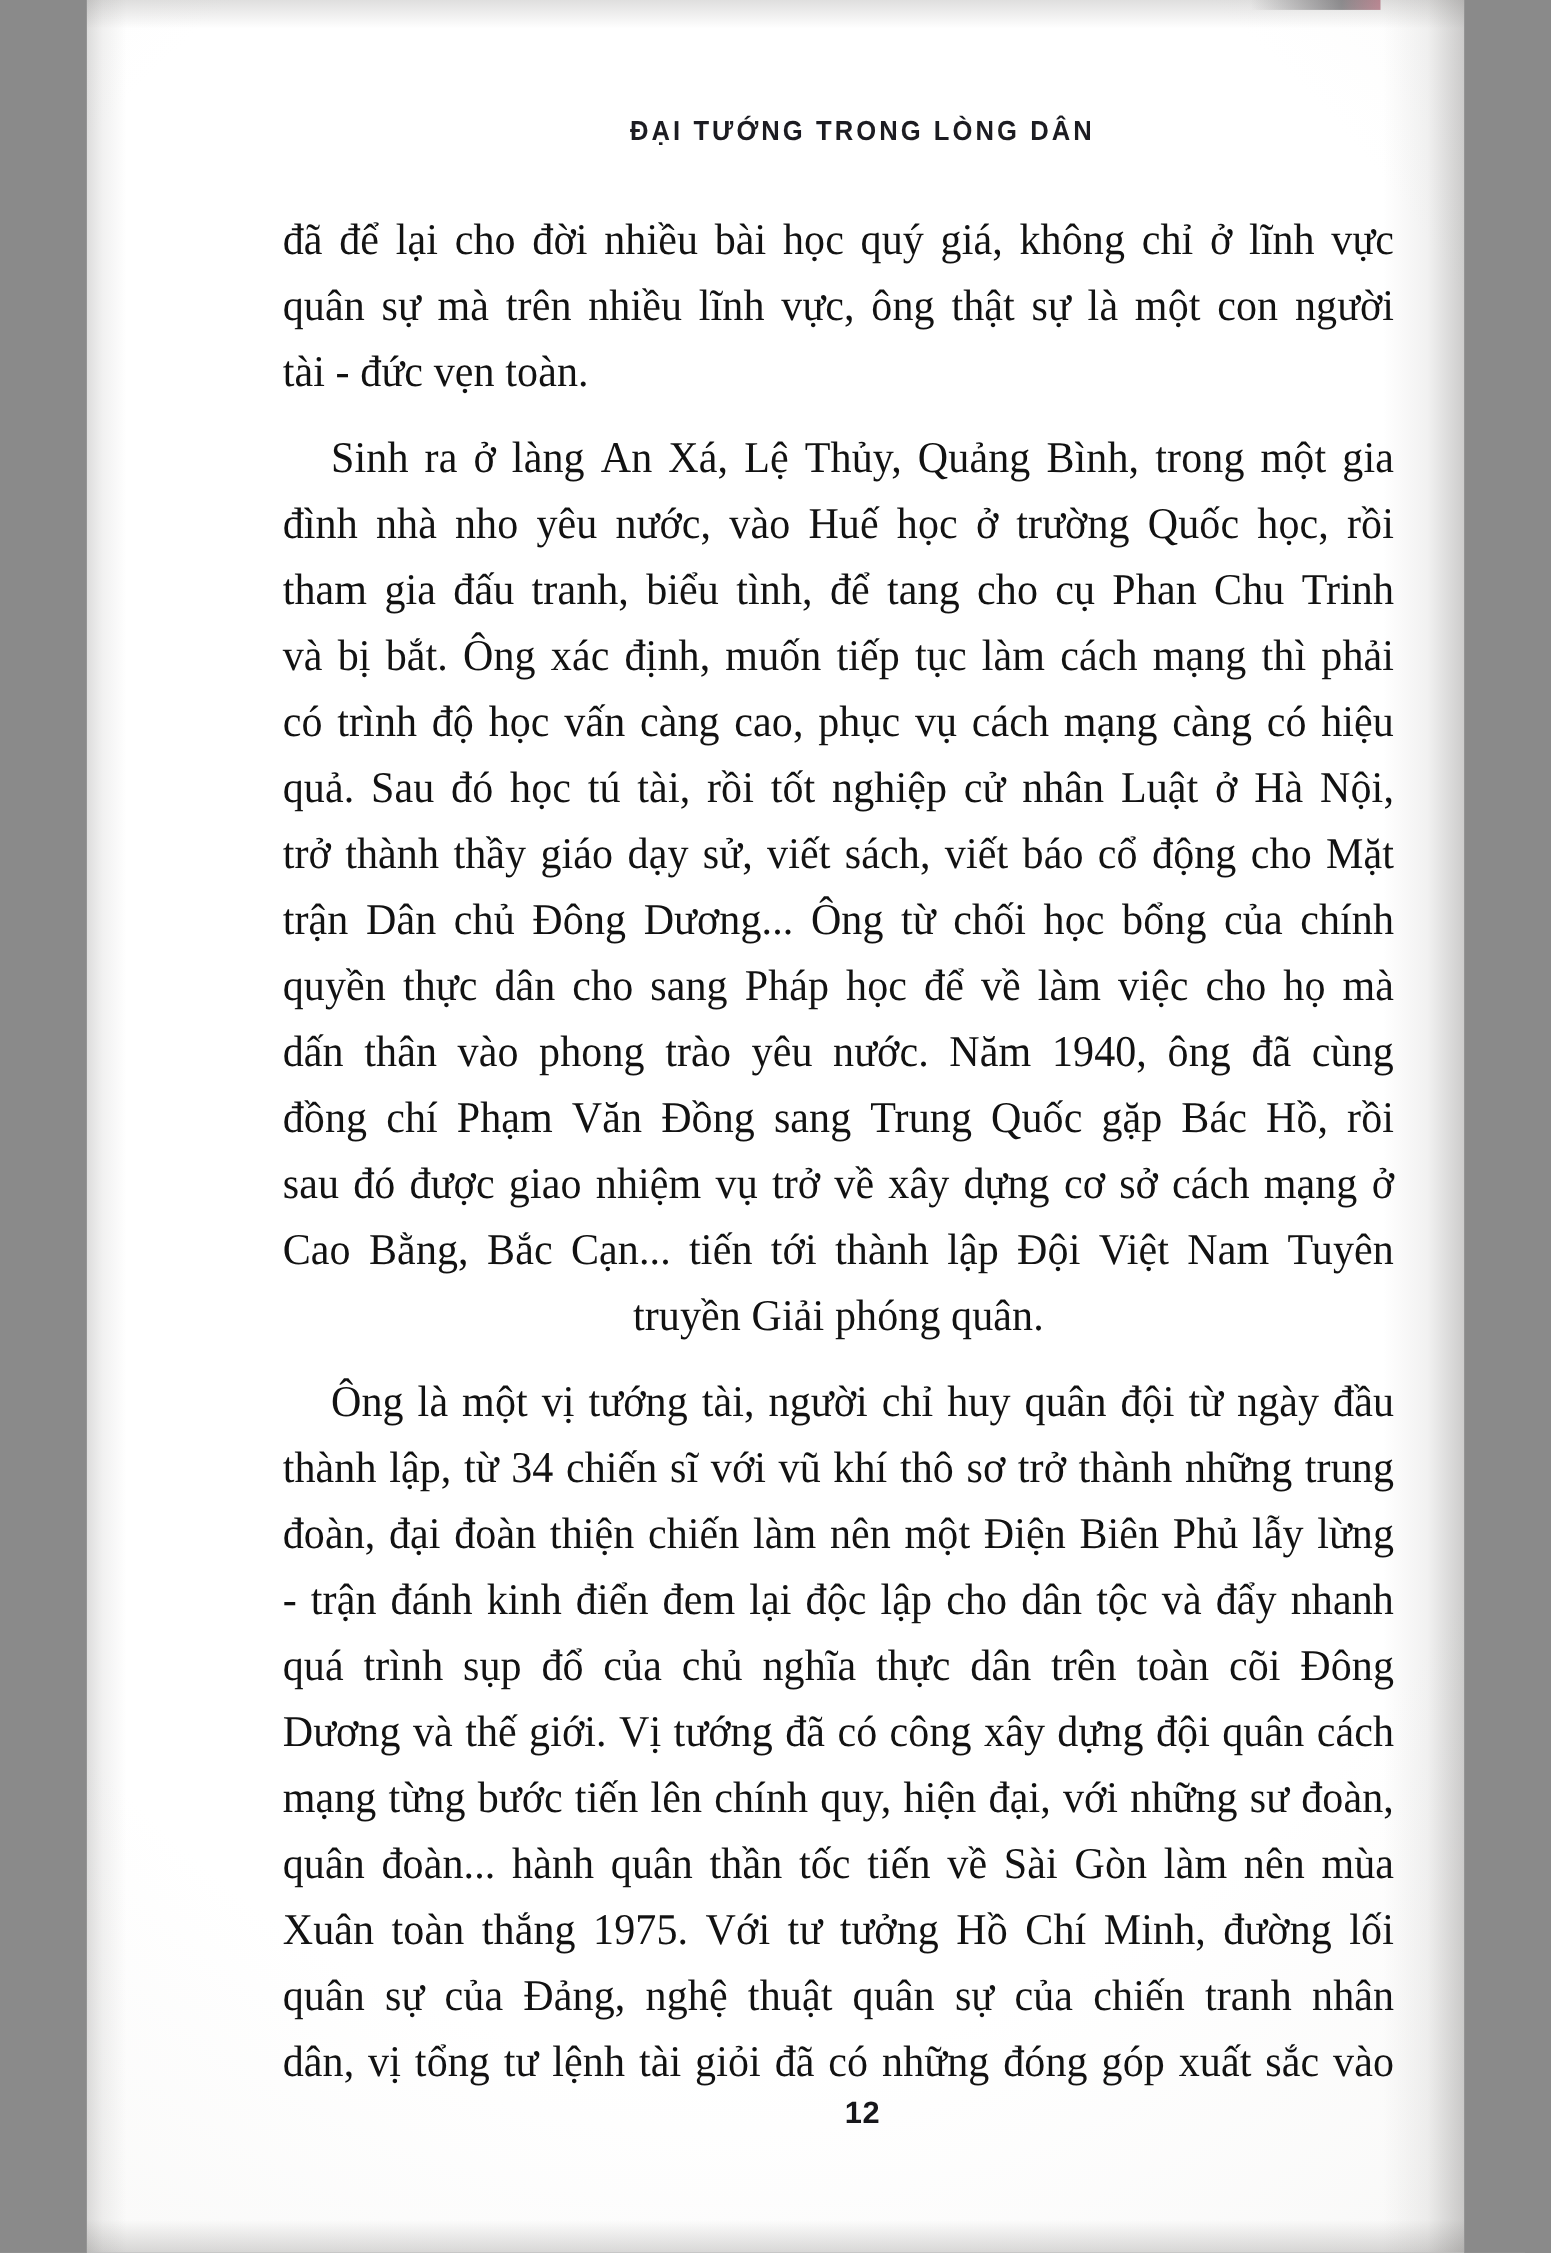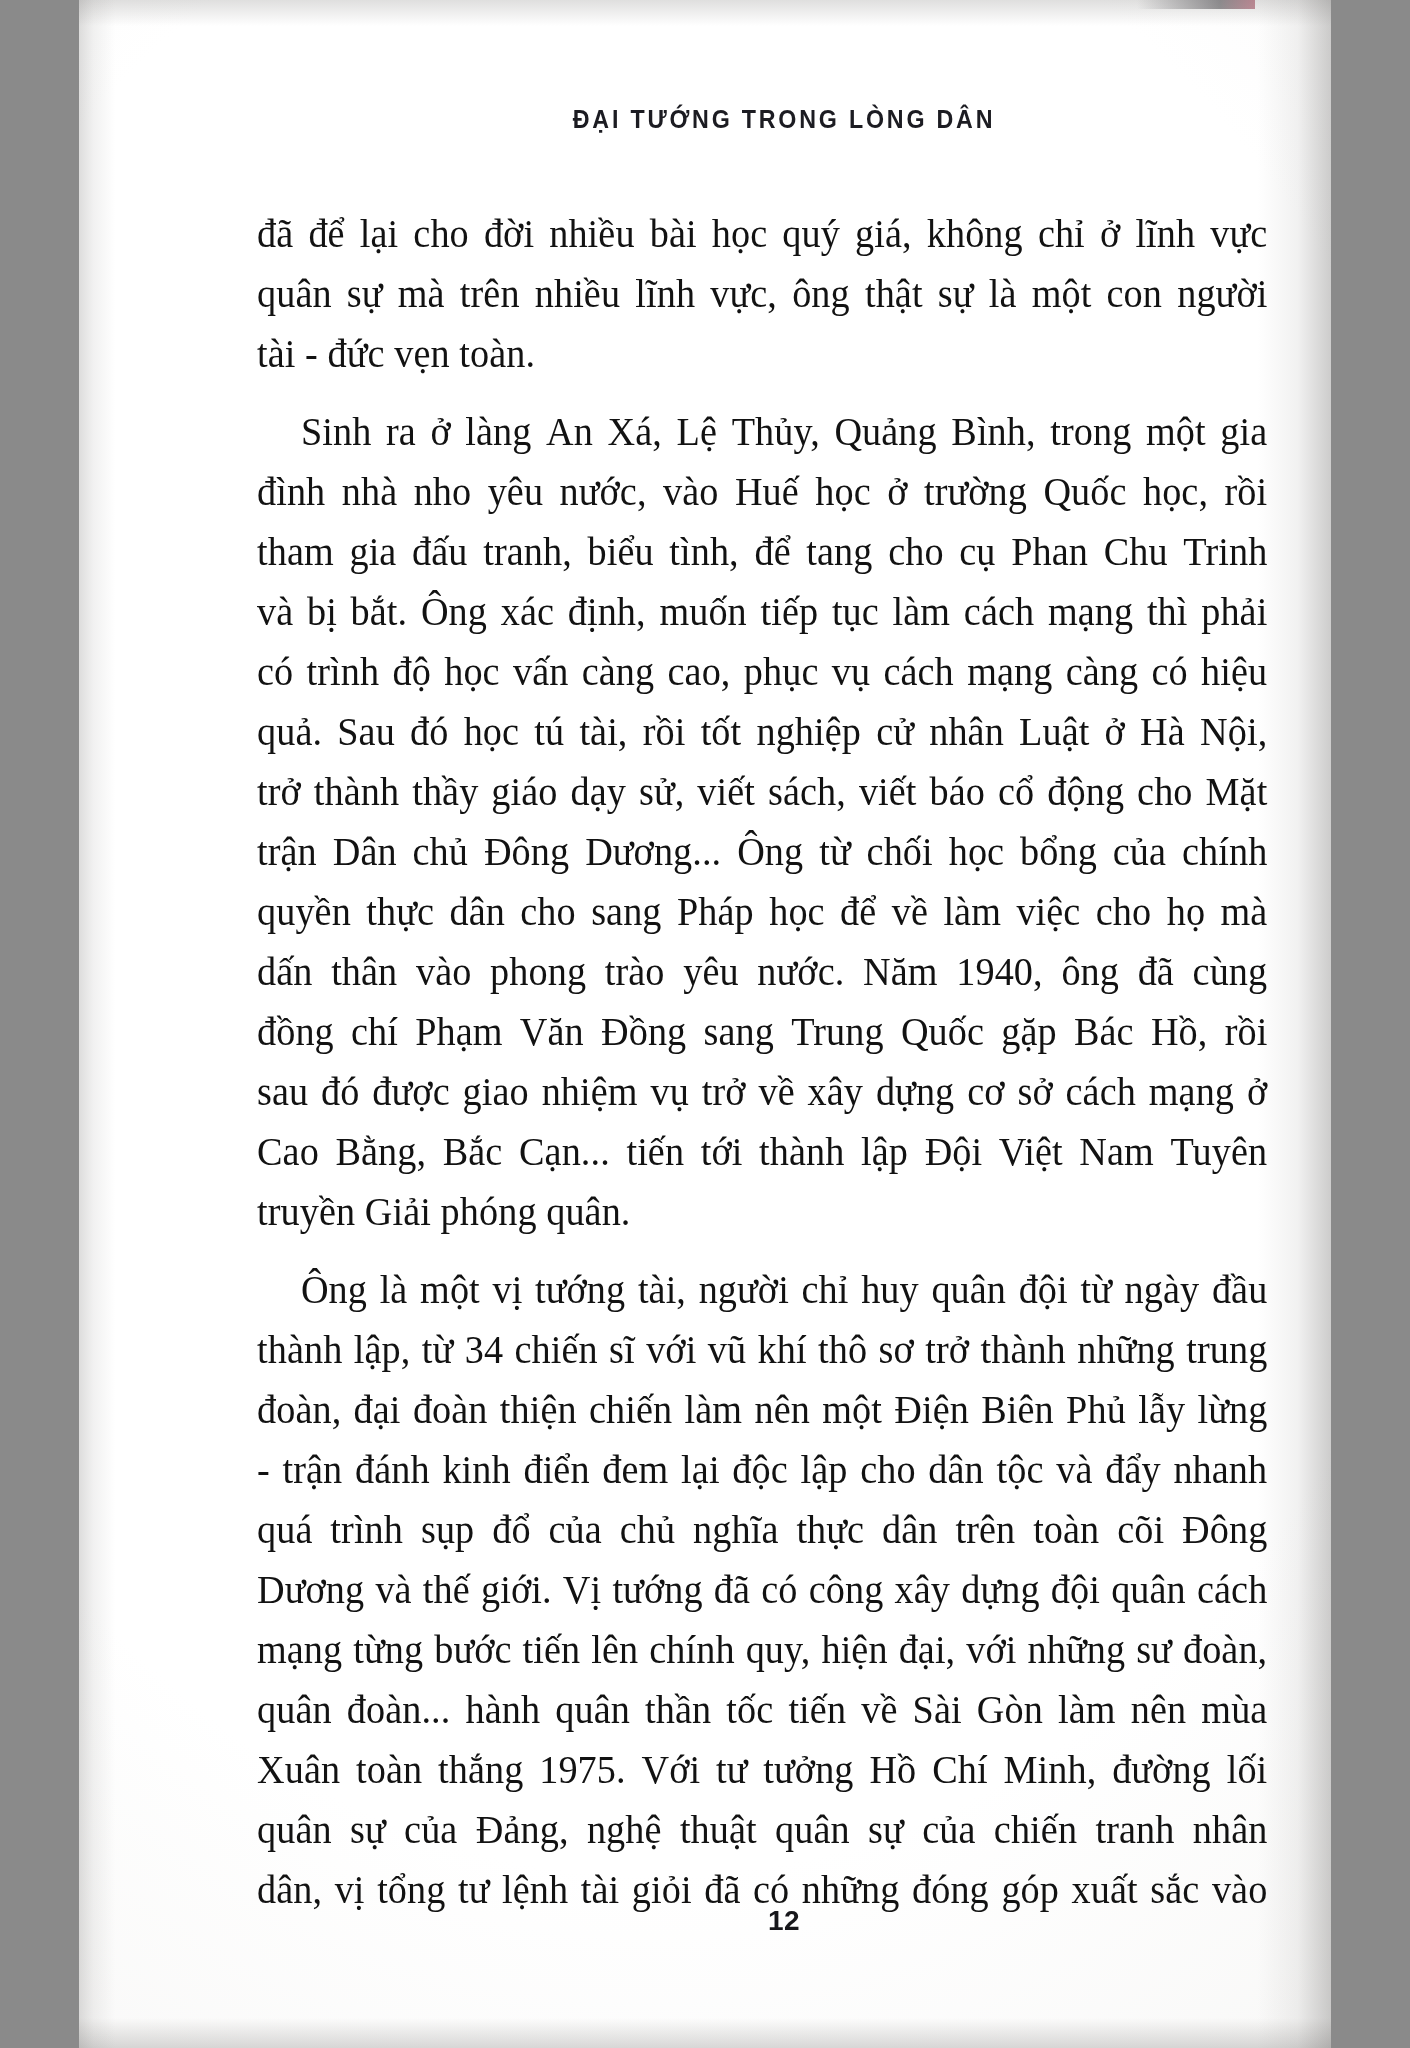--- a/index.html
+++ b/index.html
@@ -87,29 +87,30 @@
     letter-spacing: 3.0px;
     color: #1c1c22;
     transform: scaleX(0.93);
     white-space: nowrap;
   }
 
   
   .textblock {
     position: absolute;
     left: 178px;
-    top: 204px;
+    top: 188px;
     width: 1058px;
   }
 
   .para {
     margin: 0;
   }
   .para + .para {
     margin-top: 18px;
+    text-align: center;
   }
 
   
   .ln {
     display: block;
     font-size: 40px;
     line-height: 60px;
     letter-spacing: 0.1px;
     white-space: nowrap;
     transform: scaleX(0.955);

